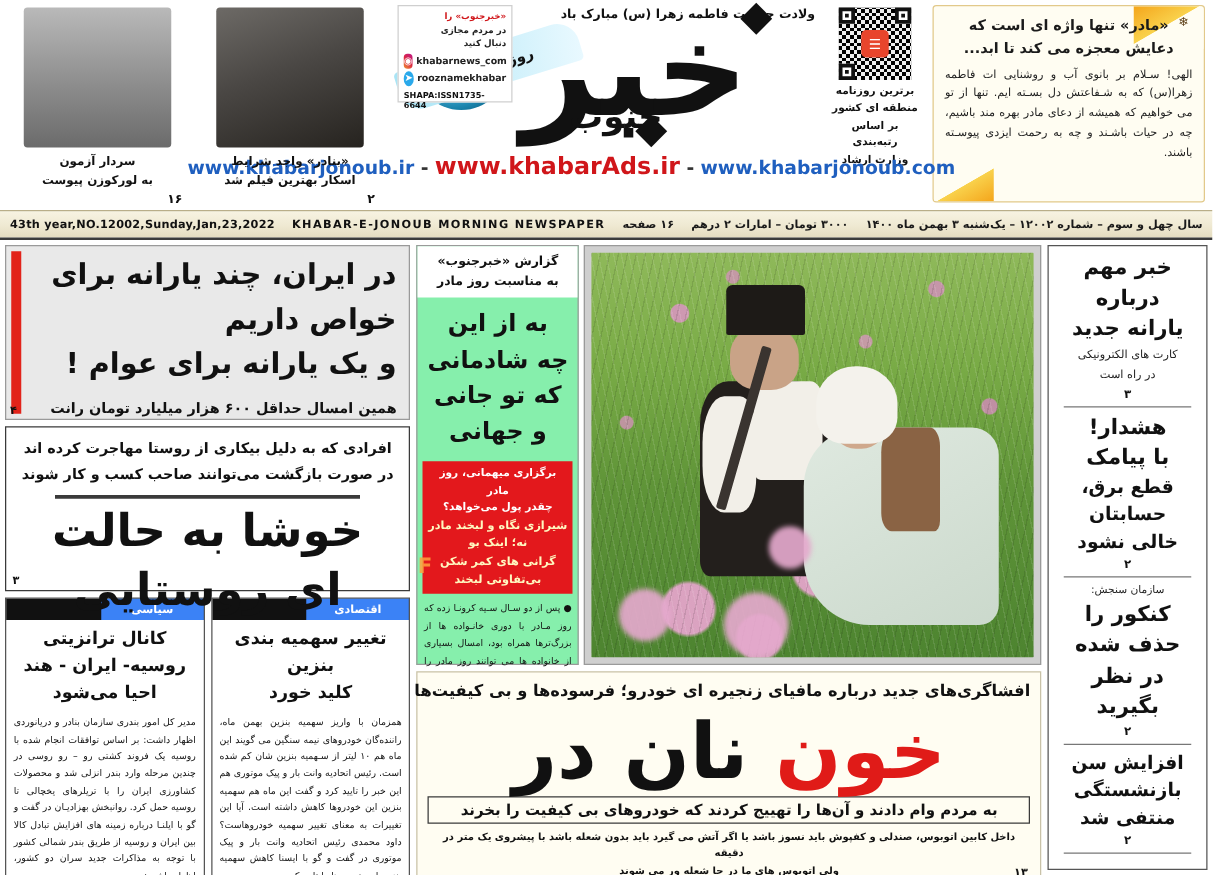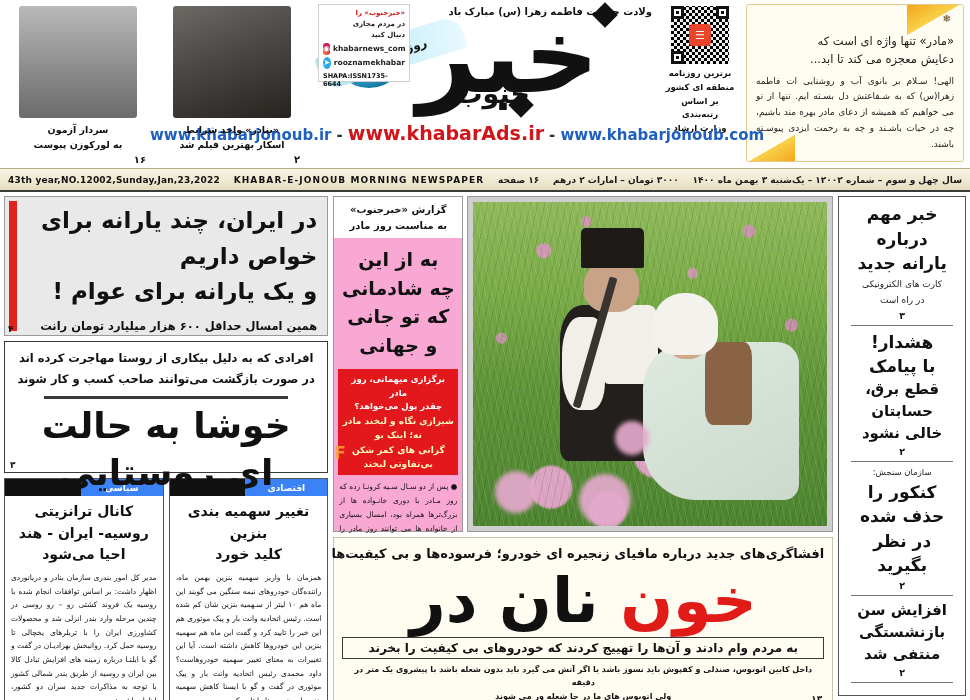--- a/index.html
+++ b/index.html
@@ -39,24 +39,23 @@
   .devo-box::after {
     content:""; position:absolute; bottom:0; left:0;
     width: 48px; height: 30px;
     background: linear-gradient(330deg,#f4a51b 0%,#f9d14b 45%,#fffdf2 46%);
   }
   .devo-orn { position:absolute; color:#5a3b12; font-size:10px; line-height:1; }
   .devo-orn.tr { top: 9px; right: 12px; }
   .devo-orn.bl { bottom: 7px; left: 12px; }
   .devo-title {
     position: relative; z-index: 2;
-    font-size: 11.5px; font-weight: normal; color: #1a1a1a;
-    text-align: right; line-height: 1.55; letter-spacing: .2px;
+    font-size: 11.5px; font-weight: bold; color: #1a1a1a;
+    text-align: center; line-height: 1.55; letter-spacing: .2px;
     margin-bottom: 5px;
-    margin-top: 21px;
   }
   .devo-body {
     position: relative; z-index: 2;
     font-size: 9px; color: #222; text-align: justify;
     line-height: 1.75; direction: rtl;
   }
 
   
   .qr-wrap { position:absolute; top: 4px; right: 228px; width: 84px; text-align:center; }
   .qr {
@@ -180,21 +179,21 @@
   .brief { text-align:center; }
   .brief .big { font-size: 17px; font-weight: bold; color:#111; line-height:1.45; }
   .brief .big.sm { font-size: 15px; }
   .brief .kicker { font-size: 8.5px; color:#222; line-height:1.55; margin-top:2px; }
   .brief .sub { font-size: 9px; color:#222; line-height:1.55; margin-top:2px; }
   .brief .pg { font-size: 9.5px; font-weight:bold; color:#111; margin: 2px 0 0 0; }
   .brief-rule { border-top: 1px solid #777; margin: 4px 6px; }
 
   
   .mid-top { display:flex; flex-direction: row; gap: 4px; height: 336px; }
-  .mid-lead { width: 130px; border:1px solid #9a9a9a; background:#f9a8d4; display:flex; flex-direction:column; }
+  .mid-lead { width: 130px; border:1px solid #9a9a9a; background:#86efac; display:flex; flex-direction:column; }
   .mid-lead .tag { background:#fff; padding: 5px 4px 4px 4px; text-align:center; }
   .mid-lead .tag span { display:block; font-size: 10px; font-weight:bold; color:#111; line-height:1.6; }
   .mid-lead .hl { padding: 7px 5px 4px 5px; text-align:center; }
   .mid-lead .hl span { display:block; font-size: 19px; font-weight:bold; color:#111; line-height:1.5; }
   .mid-lead .redbox {
     background:#e3181c; margin: 6px 4px 0 4px; padding: 4px 3px; text-align:center; position:relative;
   }
   .mid-lead .redbox .l { display:block; font-size: 8.5px; font-weight:bold; color:#fff; line-height:1.6; }
   .mid-lead .redbox .l.b { font-size: 9px; color:#fff8c0; }
   .mid-lead .wm {

